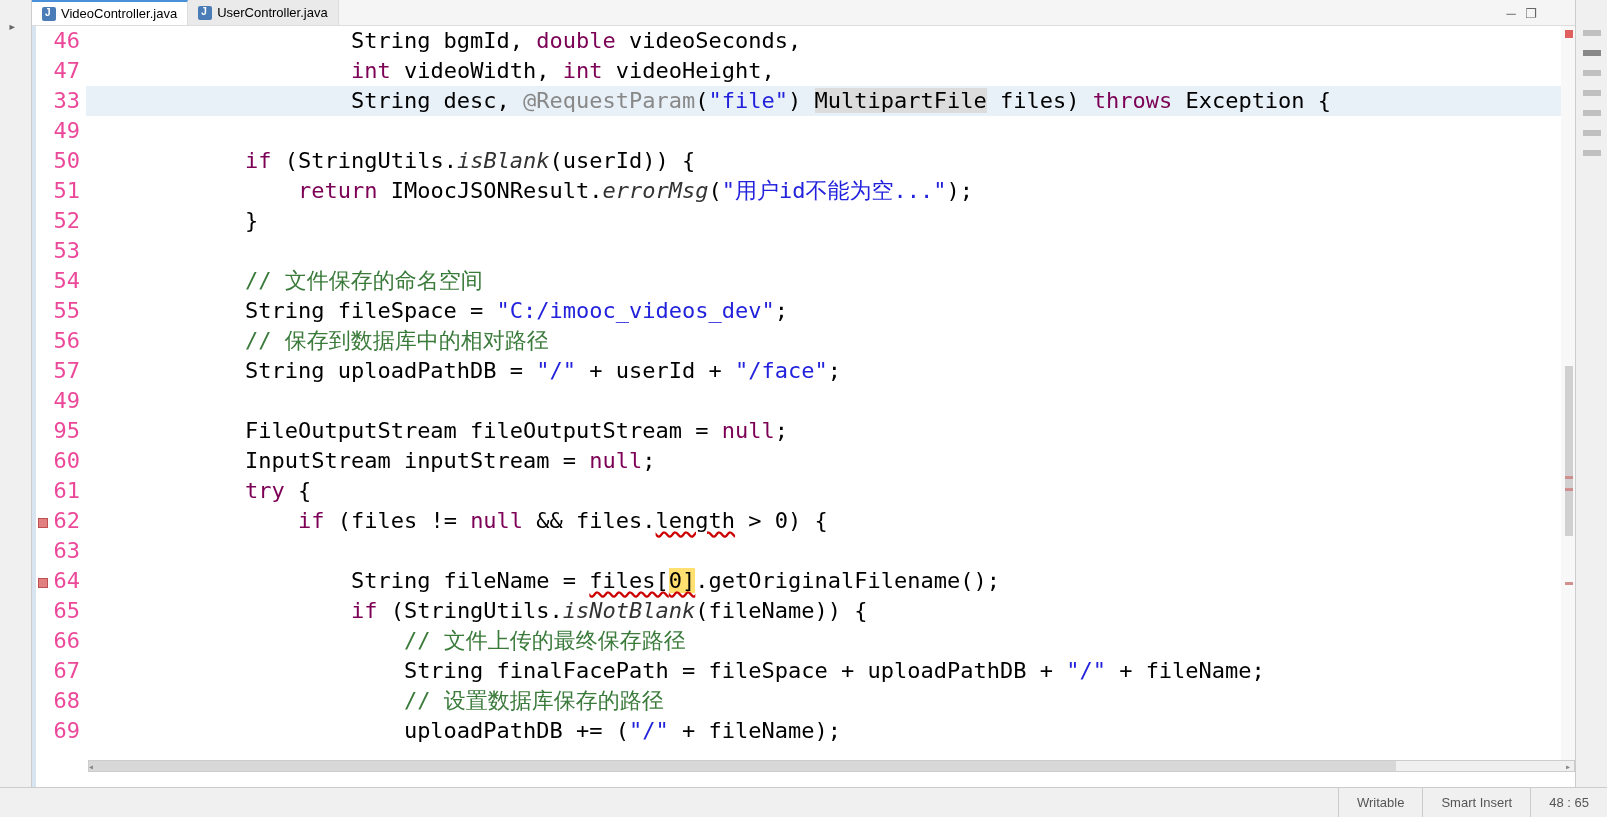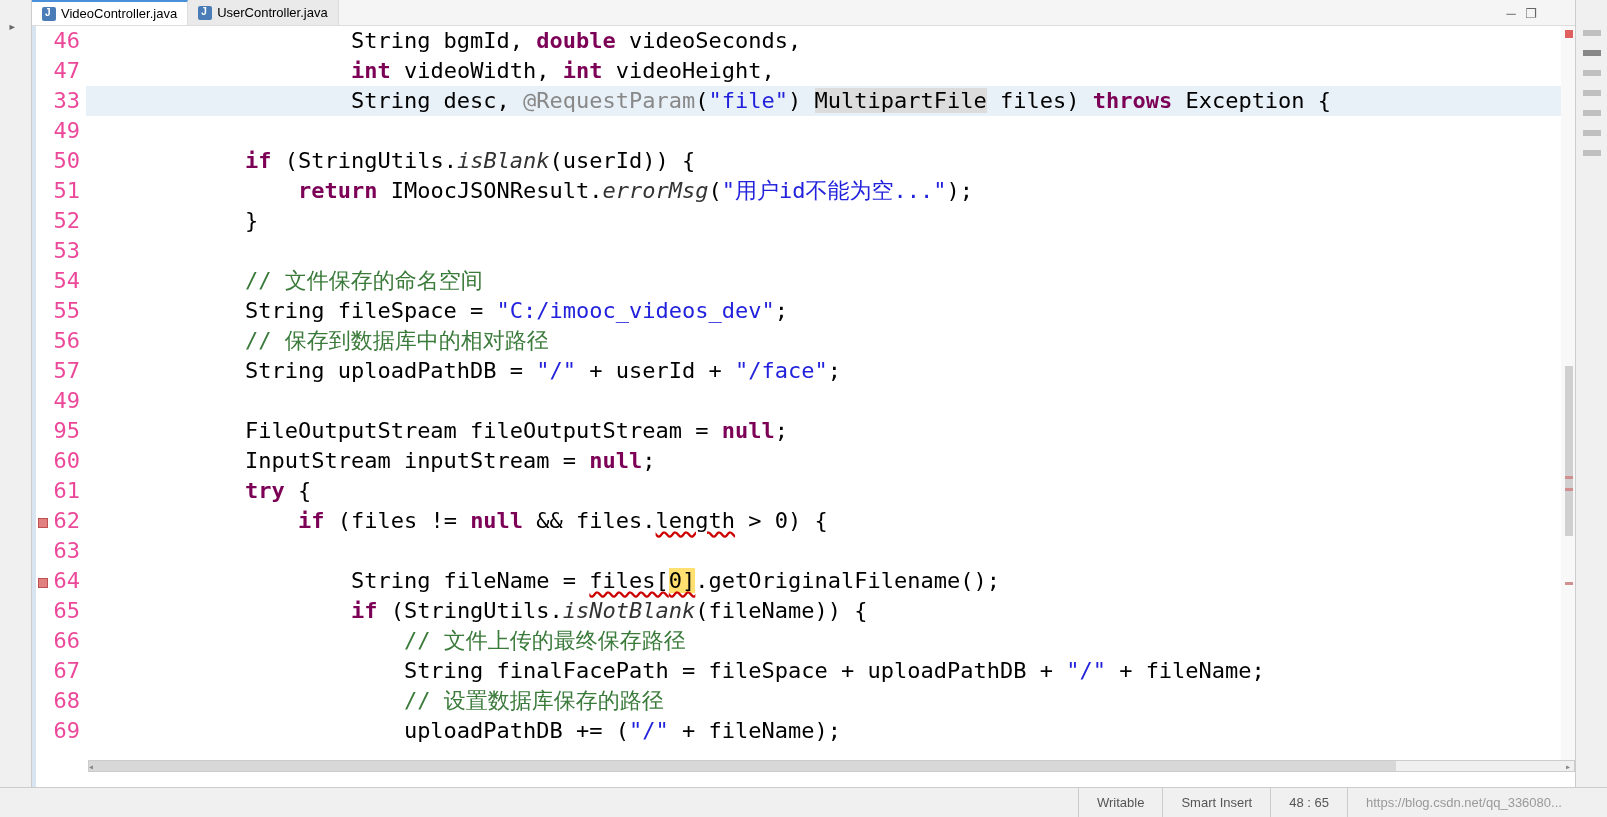--- a/index.html
+++ b/index.html
@@ -119,21 +119,21 @@
   font-size: 22px;
   white-space: pre;
   position: relative;
   overflow: hidden;
 }
 .code-line { height: 30px; }
 .line-highlight {
   background: #e8f0f8;
   display: block;
 }
-.kw { color: #7c0055; font-weight: bold; }
+.kw { color: #7c0055; font-weight: normal; }
 .ann { color: #888888; }
 .str { color: #2222dd; }
 .it { font-style: italic; color: #333; font-weight: normal; }
 .cmt { color: #3a7a3a; }
 .sel { background: #ffe070; }
 .err { text-decoration: underline wavy #cc0000; text-underline-offset: 3px; }
 .hlclass { background: #dcdcdc; }
 .hscroll {
   position: absolute;
   left: 88px; right: 32px; bottom: 45px;
@@ -284,14 +284,13 @@
   <div class="thumb"></div>
   <span class="arrow left-a">◂</span>
   <span class="arrow right-a">▸</span>
 </div>
 
 <div class="status">
   <div class="spacer"></div>
   <div class="cell">Writable</div>
   <div class="cell">Smart Insert</div>
   <div class="cell">48 : 65</div>
-  <div class="cell" style="flex:0 0 260px; color:#999;">https://blog.csdn.net/qq_336080...</div>
 </div>
 
 </body></html>

